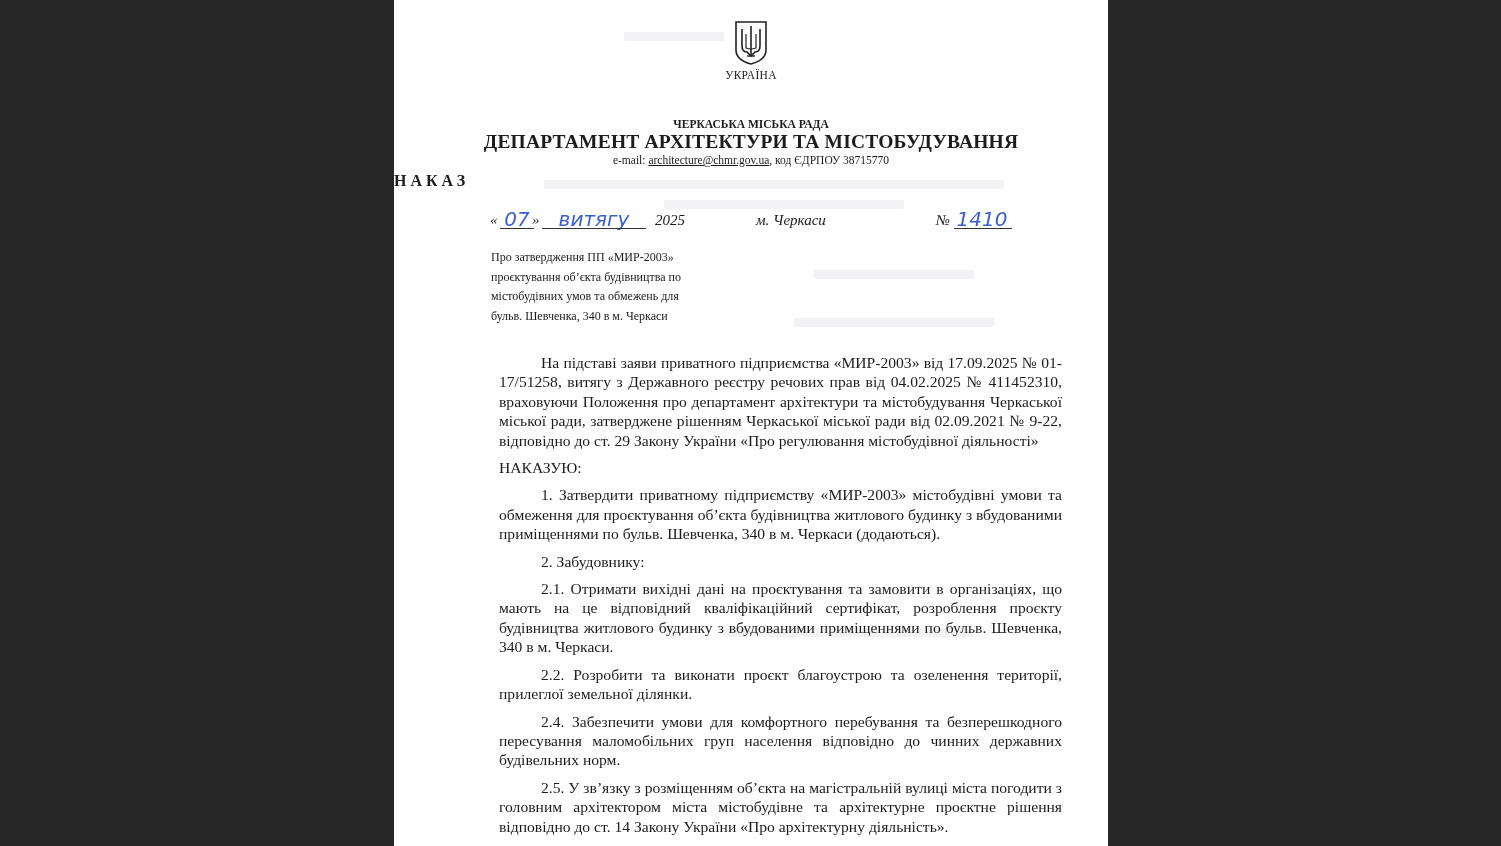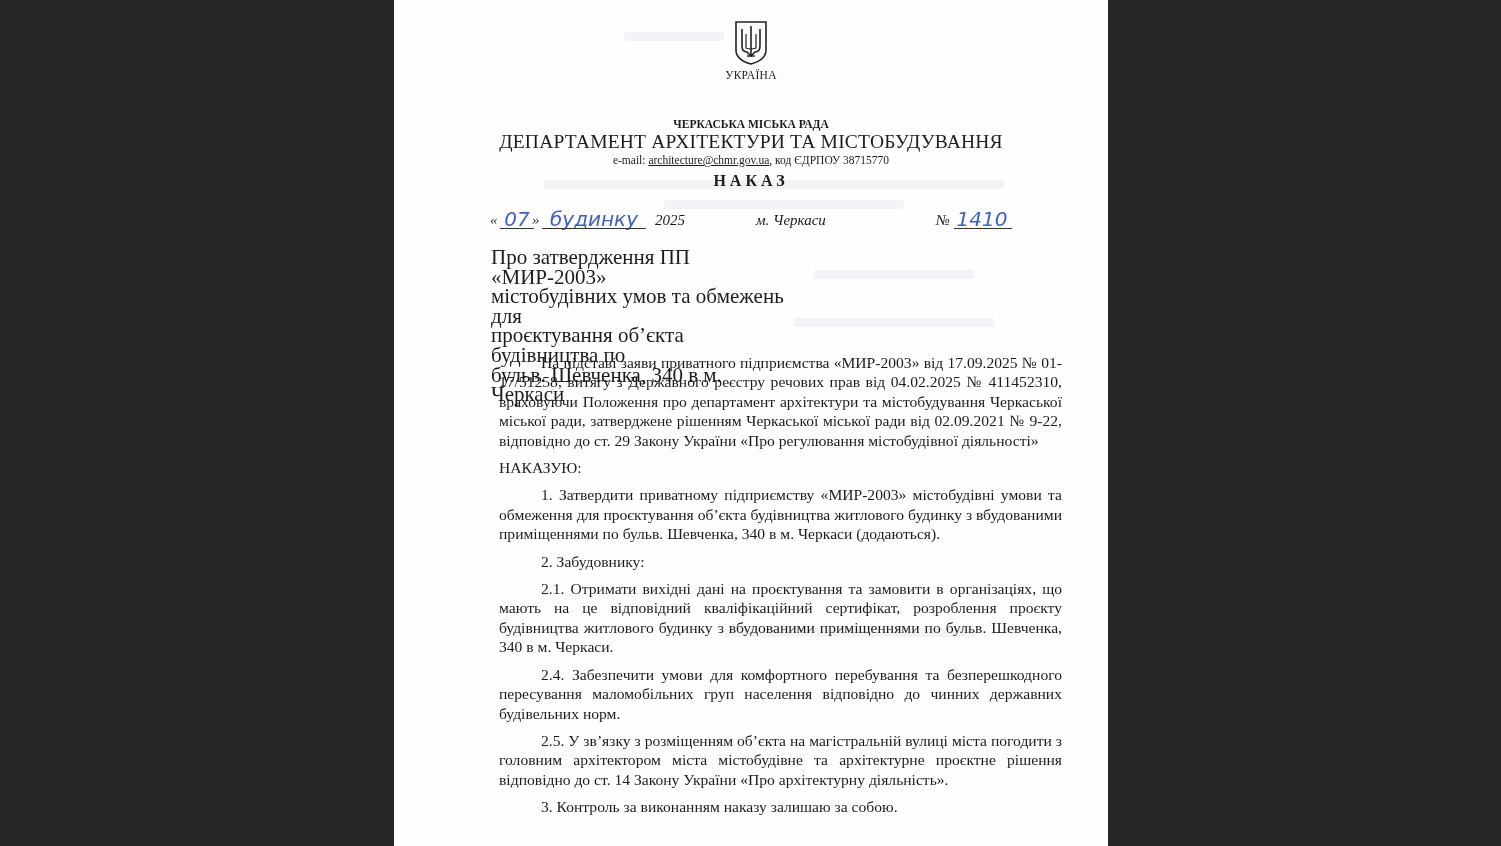--- a/index.html
+++ b/index.html
@@ -55,36 +55,36 @@
       line-height: 13px;
     }
     .council {
       font-size: 11.5px;
       font-weight: bold;
       line-height: 14px;
       margin-top: 35px;
     }
     .department {
       font-size: 19.5px;
-      font-weight: normal;
+      font-weight: bold;
       line-height: 22px;
       letter-spacing: 0.2px;
     }
     .address, .email-line {
       font-size: 11.5px;
       line-height: 14px;
     }
     .address { margin-top: 4px; }
     .email-link { text-decoration: underline; }
     .order-title {
       position: absolute;
       left: 0;
       top: 172px;
       width: 714px;
-      text-align: center;
+      text-align: left;
       font-size: 16px;
       font-weight: bold;
       letter-spacing: 4px;
     }
     .date-row {
       position: absolute;
       top: 206px;
       left: 96px;
       width: 580px;
       height: 26px;
@@ -105,21 +105,21 @@
       position: absolute;
       top: 22px;
       height: 1px;
       background: #333;
     }
     .subject {
       position: absolute;
       left: 97px;
       top: 248px;
       width: 300px;
-      font-size: 21px;
+      font-size: 12px;
       line-height: 19.6px;
     }
     .body-text {
       position: absolute;
       left: 97px;
       top: 345px;
       width: 579px;
       font-size: 15.6px;
       line-height: 19.4px;
       text-align: justify;
@@ -159,41 +159,42 @@
       </div>
     </div>
 
     <div class="order-title">НАКАЗ</div>
 
     <div class="date-row">
       <span class="q" style="left:0;">«</span>
       <span class="hand" style="left:12px;width:30px;">07</span>
       <div class="uline" style="left:10px;width:34px;"></div>
       <span class="q" style="left:42px;">»</span>
-      <span class="hand" style="left:52px;width:104px;">будинку</span>
+      <span class="hand" style="left:52px;width:104px;">витягу</span>
       <div class="uline" style="left:52px;width:104px;"></div>
       <span class="q" style="left:165px;">2025</span>
       <span class="q" style="left:266px;">м. Черкаси</span>
       <span class="q" style="left:446px;">№</span>
       <span class="hand" style="left:464px;width:56px;">1410</span>
       <div class="uline" style="left:464px;width:58px;"></div>
     </div>
 
     <div class="subject">
       <div>Про  затвердження  ПП «МИР-2003»</div>
+      <div>проєктування об’єкта будівництва по</div>
       <div>містобудівних умов та обмежень для</div>
-      <div>проєктування об’єкта будівництва по</div>
       <div>бульв. Шевченка, 340 в м. Черкаси</div>
     </div>
 
     <div class="body-text">
       <p>На підставі заяви приватного підприємства «МИР-2003» від 17.09.2025 № 01-17/51258, витягу з Державного реєстру речових прав від 04.02.2025 № 411452310, враховуючи Положення про департамент архітектури та містобудування Черкаської міської ради, затверджене рішенням Черкаської міської ради від 02.09.2021 № 9-22, відповідно до ст. 29 Закону  України  «Про регулювання містобудівної діяльності»</p>
       <p class="noindent">НАКАЗУЮ:</p>
       <p>1. Затвердити приватному підприємству «МИР-2003» містобудівні умови та обмеження для проєктування об’єкта будівництва житлового будинку з вбудованими приміщеннями по бульв. Шевченка, 340 в м. Черкаси (додаються).</p>
       <p>2. Забудовнику:</p>
       <p>2.1.  Отримати вихідні дані на проєктування та замовити в організаціях, що мають на це відповідний кваліфікаційний сертифікат, розроблення проєкту будівництва житлового будинку з вбудованими приміщеннями по бульв. Шевченка, 340 в м. Черкаси.</p>
+      <p>2.2. Розробити та виконати проєкт благоустрою та озеленення території, прилеглої земельної ділянки.</p>
       <p>2.4. Забезпечити умови для комфортного перебування та безперешкодного пересування маломобільних груп населення відповідно до чинних державних будівельних норм.</p>
       <p>2.5. У зв’язку з розміщенням об’єкта на магістральній вулиці міста погодити з головним архітектором міста містобудівне та архітектурне проєктне рішення відповідно до ст. 14 Закону України «Про архітектурну діяльність».</p>
       <p>3. Контроль за виконанням наказу залишаю за собою.</p>
     </div>
 
   </div>
 </div>
 
 </body></html>

